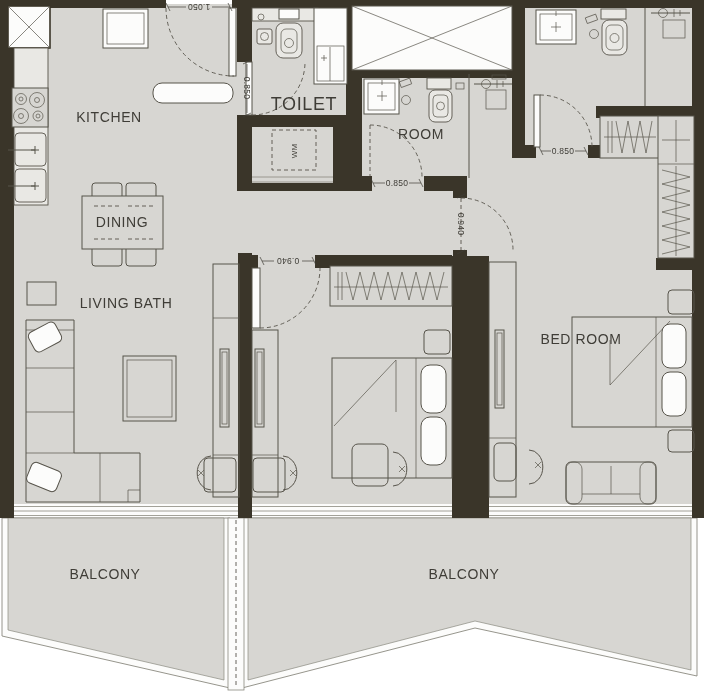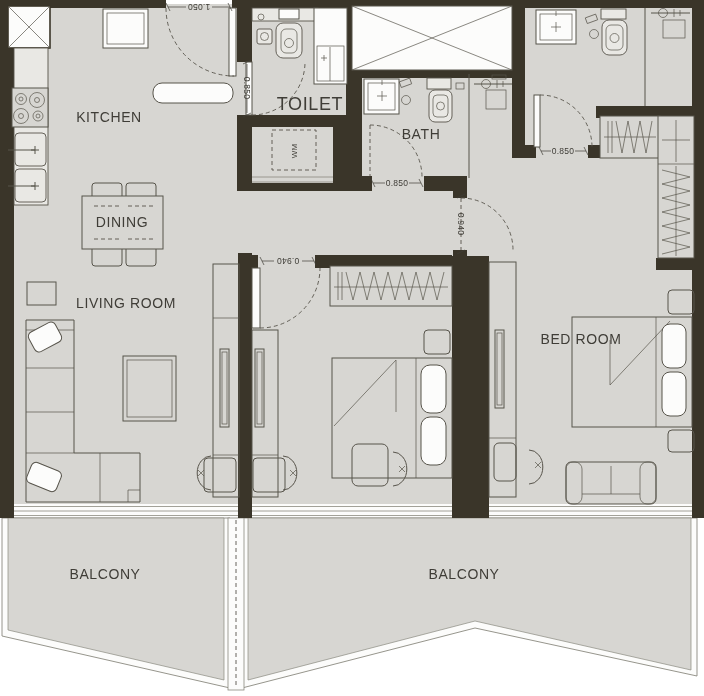--- a/index.html
+++ b/index.html
@@ -14,21 +14,21 @@
   .soft{fill:none;stroke:#8a897f;stroke-width:0.8;}
   .sf{fill:var(--floor,#d7d6d2);stroke:var(--outline,#57544b);stroke-width:1;}
   .wf{fill:var(--fixture,#fcfcfb);stroke:var(--outline,#57544b);stroke-width:1;}
   .gf{fill:#e9e8e4;stroke:var(--outline,#57544b);stroke-width:0.9;}
   .door{fill:none;stroke:var(--outline,#57544b);stroke-width:0.9;stroke-dasharray:4 3;}
   .dimline{stroke:var(--ink,#3f3d37);stroke-width:0.7;fill:none;}
   .dash{fill:none;stroke:var(--outline,#57544b);stroke-width:0.9;stroke-dasharray:4 3;}
   .lbl{position:absolute;color:var(--ink,#3f3d37);white-space:nowrap;
        transform:translate(-50%,-50%);letter-spacing:0.6px;}
   .room{font-size:14px;}
-  .big{font-size:18px;margin-left:6px;}
+  .big{font-size:18px;}
   .mid{font-size:14px;}
   .dim{font-size:8.5px;letter-spacing:0.2px;}
   .tiny{font-size:8px;letter-spacing:0.2px;}
   .rot90{transform:translate(-50%,-50%) rotate(90deg);}
   .rotm90{transform:translate(-50%,-50%) rotate(-90deg);}
   .rot180{transform:translate(-50%,-50%) rotate(180deg);}
 </style>
 </head>
 <body>
 
@@ -356,23 +356,23 @@
       <path class="dimline" d="M 247 64 L 247 78 M 247 99 L 247 113 M 243 64 L 251 60 M 243 117 L 251 113"></path>
       <path class="dimline" d="M 373 183 L 385 183 M 409 183 L 421 183 M 371 179 L 375 187 M 419 179 L 423 187"></path>
       <path class="dimline" d="M 541 151 L 551 151 M 575 151 L 586 151 M 539 147 L 543 155 M 584 147 L 588 155"></path>
       <path class="dimline" d="M 262 261 L 274 261 M 302 261 L 314 261 M 260 257 L 264 265 M 312 257 L 316 265"></path>
       <path class="dimline" d="M 457 198 L 465 194 M 457 254 L 465 250"></path>
     </g>
   </svg>
 
   <div class="lbl room" style="left:109px;top:117px;">KITCHEN</div>
   <div class="lbl big" style="left:304px;top:104px;">TOILET</div>
-  <div class="lbl room" style="left:421px;top:134px;">BATH</div>
+  <div class="lbl room" style="left:421px;top:134px;">ROOM</div>
   <div class="lbl mid" style="left:122px;top:222px;">DINING</div>
-  <div class="lbl room" style="left:126px;top:303px;">LIVING ROOM</div>
+  <div class="lbl room" style="left:126px;top:303px;">LIVING BATH</div>
   <div class="lbl room" style="left:581px;top:339px;">BED ROOM</div>
   <div class="lbl mid" style="left:105px;top:574px;">BALCONY</div>
   <div class="lbl mid" style="left:464px;top:574px;">BALCONY</div>
   <div class="lbl tiny rotm90" style="left:294px;top:151px;">WM</div>
 
   <div class="lbl dim rot180" style="left:199px;top:7px;">1.050</div>
   <div class="lbl dim rot90" style="left:247px;top:88px;">0.850</div>
   <div class="lbl dim" style="left:397px;top:183px;">0.850</div>
   <div class="lbl dim" style="left:563px;top:151px;">0.850</div>
   <div class="lbl dim rot180" style="left:288px;top:261px;">0.940</div>

